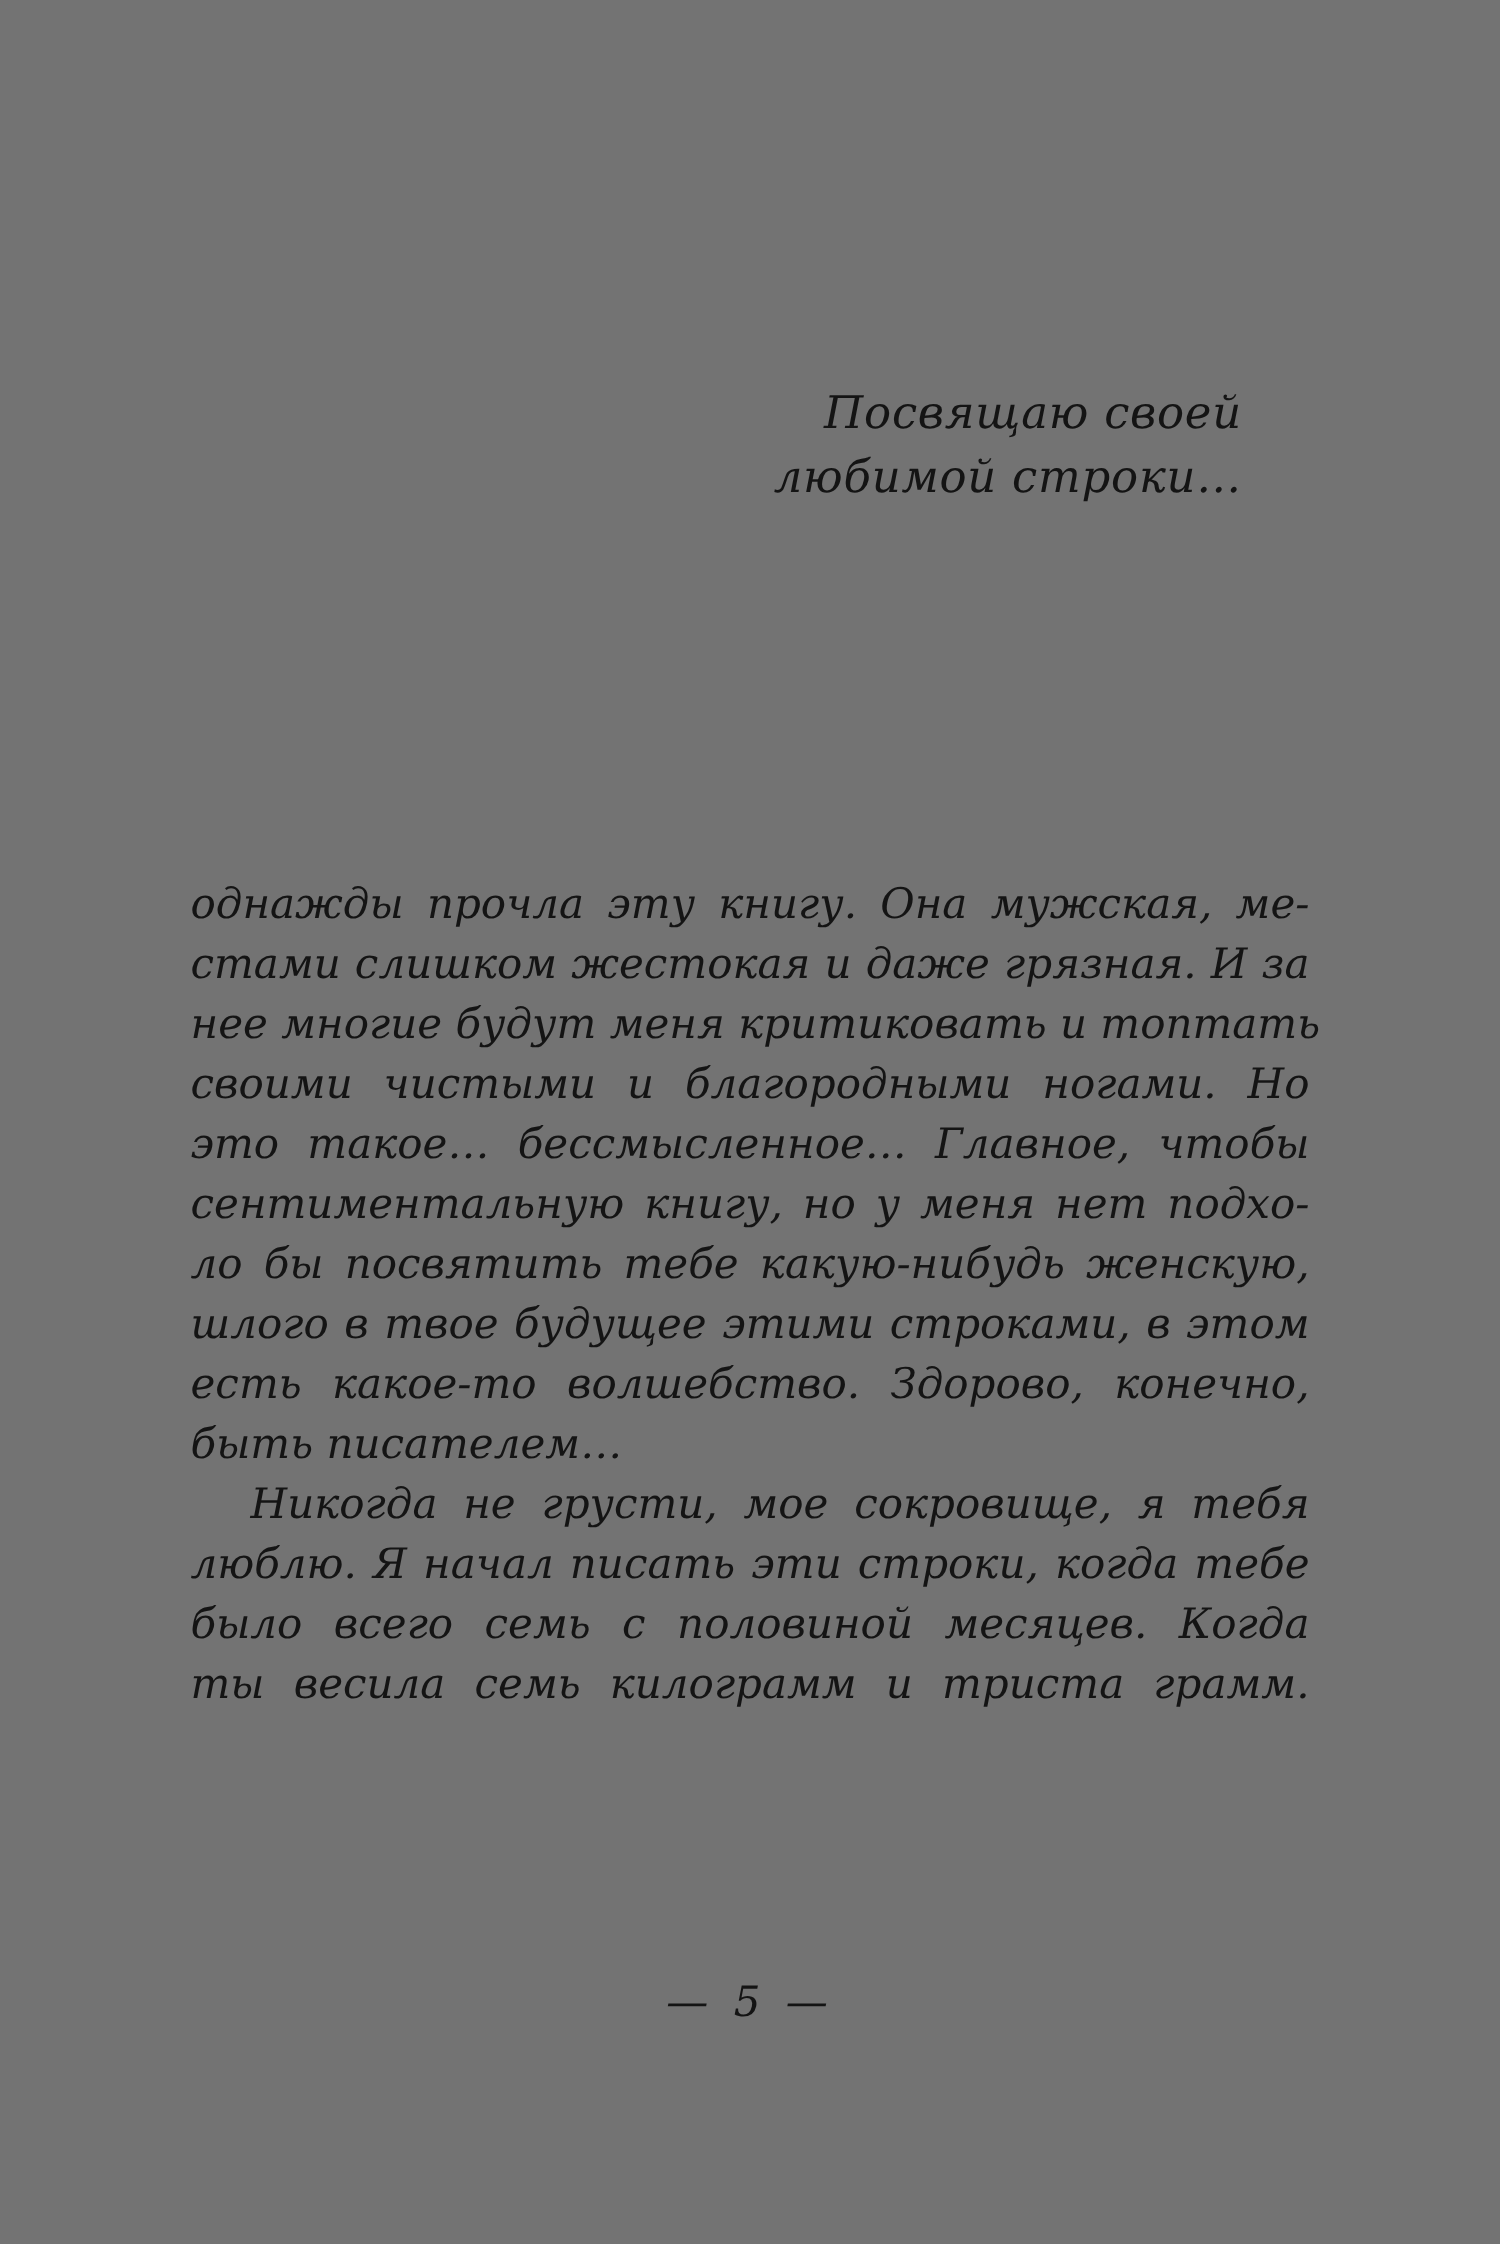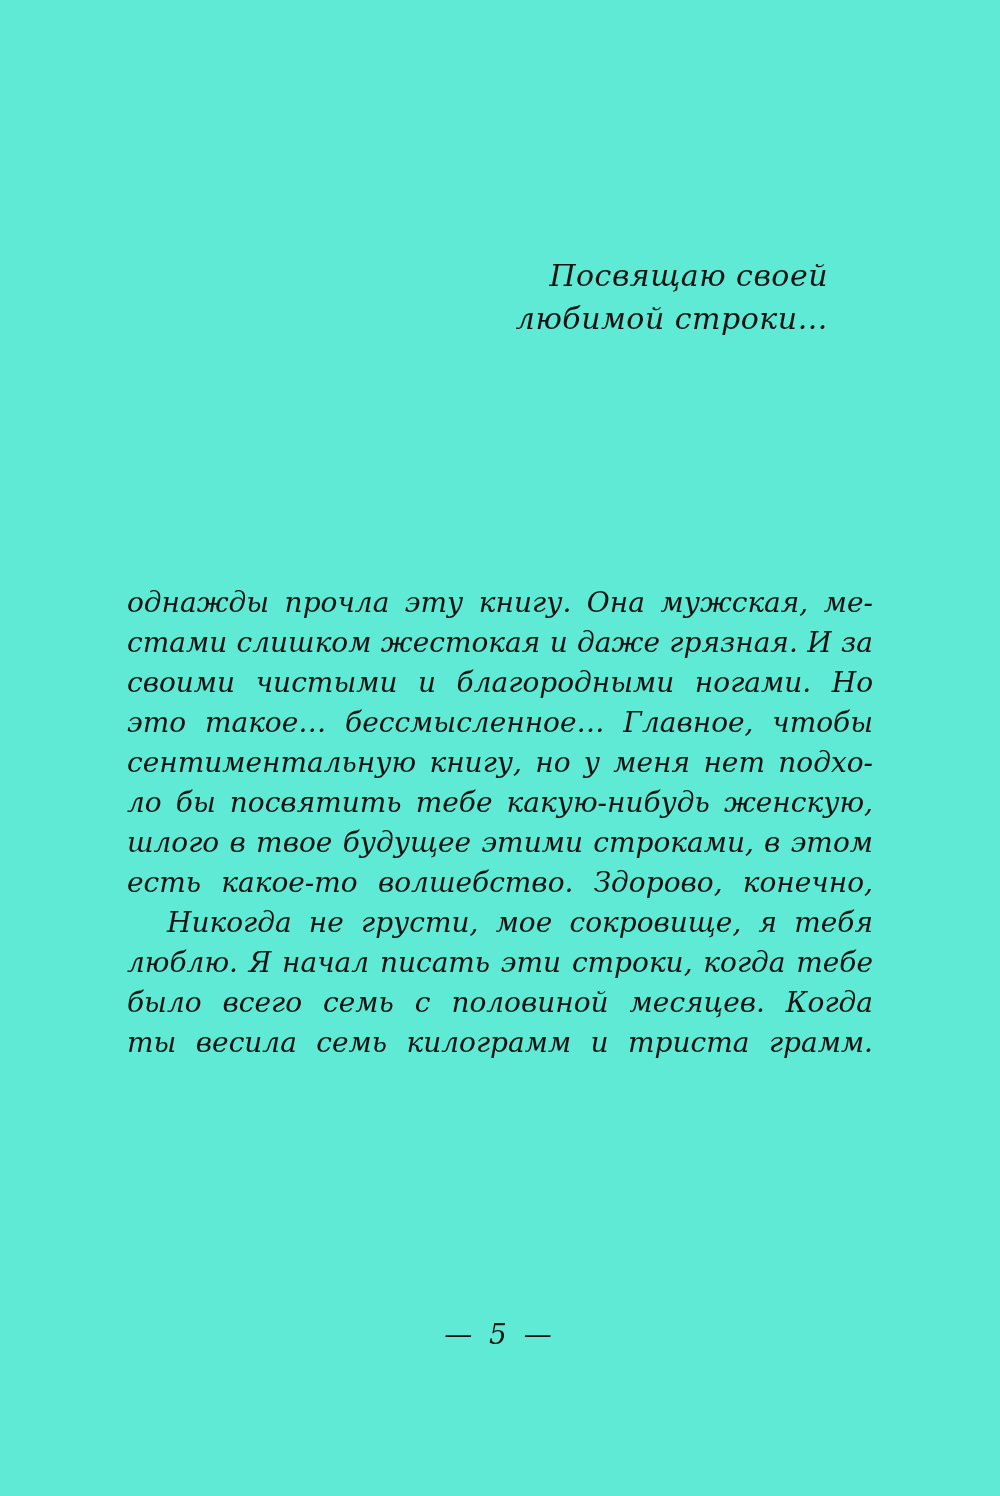--- a/index.html
+++ b/index.html
@@ -12,21 +12,21 @@
     background: #ffffff;
     position: relative;
     font-family: "DejaVu Serif", "Liberation Serif", serif;
     font-style: italic;
     color: #141414;
     overflow: hidden;
   }
   .page {
     position: absolute;
     inset: 0;
-    background: #5eead4;
+    background: #737373;
   }
   
   .dedication {
     position: absolute;
     top: 254px;
     right: 172px;
     left: 130px;
     text-align: right;
     font-size: 30px;
     line-height: 43px;
@@ -78,26 +78,28 @@
 
   <div class="dedication">
       <div class="ded-line">Посвящаю своей</div>
       <div class="ded-line">любимой строки…</div>
     </div>
 
   <div class="body-text">
     <div>
         <div class="line just">однажды прочла эту книгу. Она мужская, ме-</div>
         <div class="line just">стами слишком жестокая и даже грязная. И за</div>
+        <div class="line just">нее многие будут меня критиковать и топтать</div>
         <div class="line just">своими чистыми и благородными ногами. Но</div>
         <div class="line just">это такое… бессмысленное… Главное, чтобы</div>
         <div class="line just">сентиментальную книгу, но у меня нет подхо-</div>
         <div class="line just">ло бы посвятить тебе какую-нибудь женскую,</div>
         <div class="line just">шлого в твое будущее этими строками, в этом</div>
         <div class="line just">есть какое-то волшебство. Здорово, конечно,</div>
+        <div class="line short">быть писателем…</div>
         <div class="line indent">Никогда не грусти, мое сокровище, я тебя</div>
         <div class="line just">люблю. Я начал писать эти строки, когда тебе</div>
         <div class="line just">было всего семь с половиной месяцев. Когда</div>
         <div class="line just">ты весила семь килограмм и триста грамм.</div>
       </div>
   </div>
 
   <div class="folio">— 5 —</div>
 
 </div>

